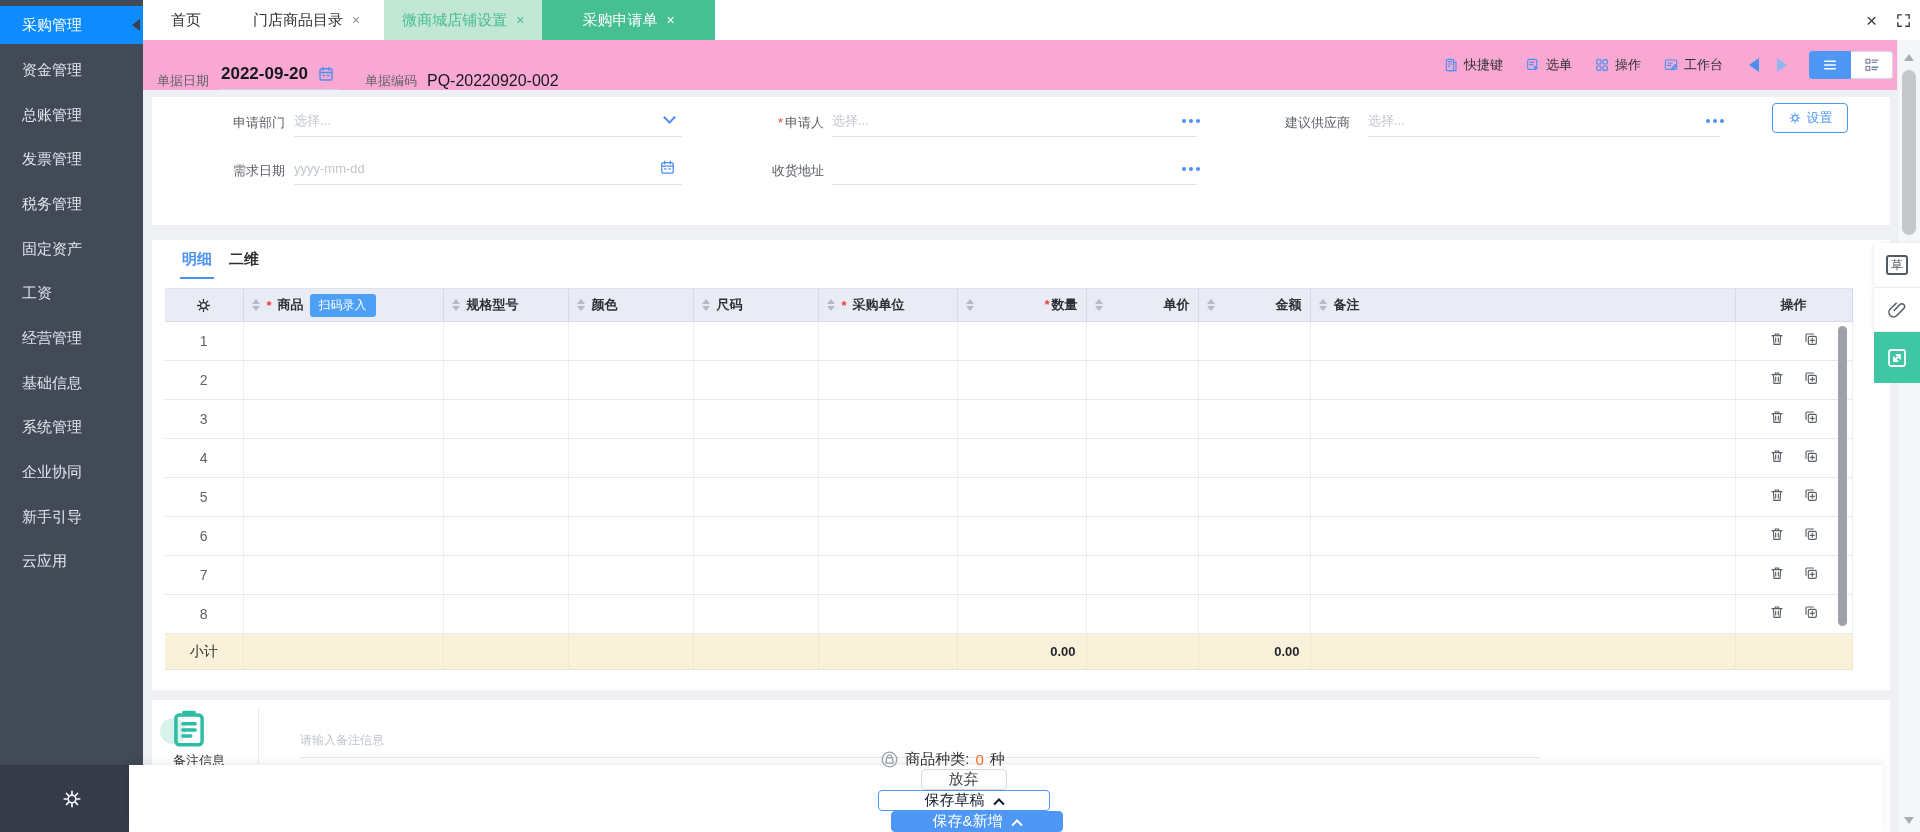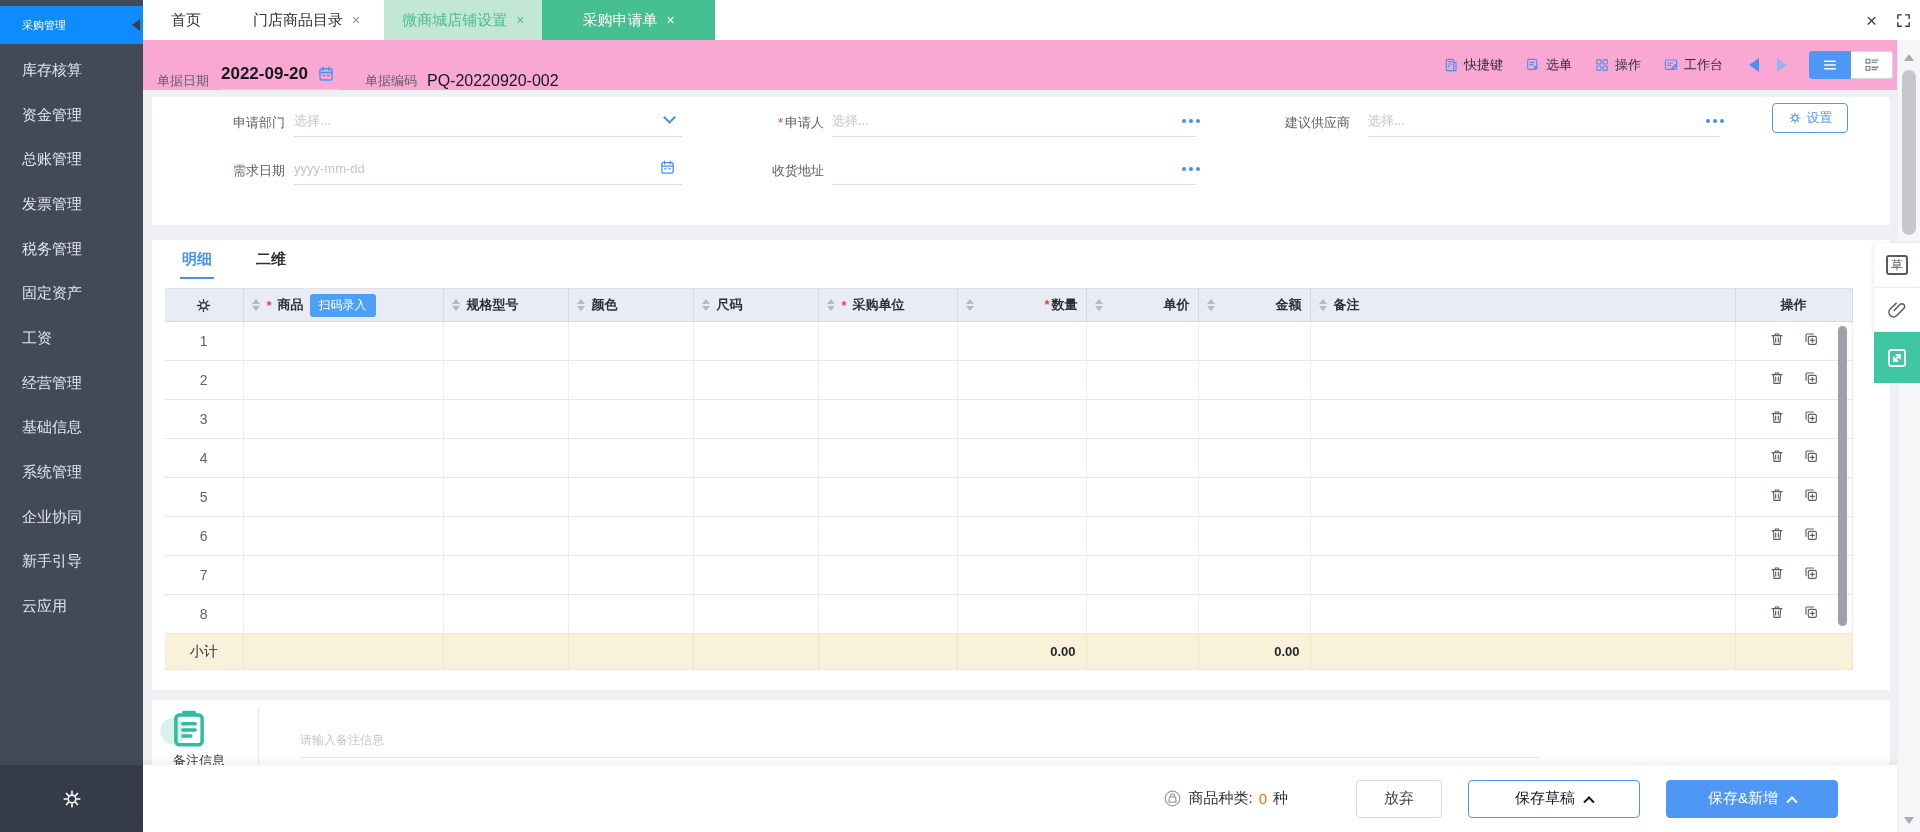--- a/index.html
+++ b/index.html
@@ -2,21 +2,21 @@
 <html><head>
 <meta charset="utf-8">
 <style>
   * { margin:0; padding:0; box-sizing:border-box; }
   html,body { width:1920px; height:832px; overflow:hidden; background:#eef0f4;
               font-family:"Liberation Sans", sans-serif; }
 
   
   .sidebar { position:absolute; left:0; top:0; width:143px; height:832px; background:#424957; z-index:15; }
   .side-item-active { position:absolute; left:0; top:6px; width:143px; height:38px; background:#0e8cff;
-    color:#fff; font-size:11px; line-height:38px; padding-left:22px; cursor:pointer; }
+    color:#fff; font-size:15px; line-height:38px; padding-left:22px; cursor:pointer; }
   .side-tri { position:absolute; right:3px; top:13px; width:0; height:0;
     border-top:6px solid transparent; border-bottom:6px solid transparent; border-right:8px solid #39404e; }
   .side-list { position:absolute; left:0; top:48px; width:143px; }
   .side-item { height:44.7px; display:flex; align-items:center; padding-left:22px;
     color:#e2e6ed; font-size:15px; cursor:pointer; }
   .side-footer { position:absolute; left:0; bottom:0; width:143px; height:67px; background:#353b49;
     display:flex; align-items:center; justify-content:center; color:#fff; }
 
   
   .topbar { position:absolute; left:143px; top:0; width:1777px; height:40px; background:#fff; z-index:5; }
@@ -71,21 +71,21 @@
   .dots { position:absolute; right:10px; top:14px; width:4px; height:4px; border-radius:50%;
     background:#4a90f0; box-shadow:7px 0 0 #4a90f0, 14px 0 0 #4a90f0; cursor:pointer; }
   .cal-ic { position:absolute; right:6px; top:6px; color:#4a90f0; cursor:pointer; }
   .settings-btn { position:absolute; left:1620px; top:6px; width:76px; height:30px; border:1px solid #4e97f4;
     border-radius:4px; background:#fff; color:#4e97f4; font-size:13px; display:flex; align-items:center;
     justify-content:center; gap:5px; cursor:pointer; }
 
   
   .dtab { position:absolute; top:10px; font-size:15px; font-weight:700; cursor:pointer; }
   .dtab-on { left:28px; color:#4a90f0; padding:0 2px 8px 2px; border-bottom:2px solid #4a90f0; }
-  .dtab-off { left:104px; color:#303133; }
+  .dtab-off { left:77px; color:#303133; }
 
   
   .grid-wrap { position:absolute; left:13px; top:48px; }
   table.grid { border-collapse:collapse; table-layout:fixed; width:1687px; }
   .grid th { background:#e9ecf4; height:33px; font-size:13px; font-weight:700; color:#2b2f36;
     border-right:1px solid #d5dae6; border-top:1px solid #dfe3ec; border-bottom:1px solid #d5dae6;
     padding:0 8px; text-align:left; }
   .grid td { height:39px; border-right:1px solid #eceef3; border-bottom:1px solid #e6e8ee; background:#fff; }
   .grid .hflex { display:flex; align-items:center; gap:4px; }
   .grid .num-h .h-label { margin-left:auto; }
@@ -111,23 +111,23 @@
   .remark-icon { position:absolute; left:16px; top:6px; color:#2dbda4; }
   .remark-glow { position:absolute; left:8px; top:18px; width:26px; height:26px; border-radius:50%; background:#d9f3ec; }
   .remark-lab { position:absolute; left:12px; top:52px; width:70px; font-size:13px; color:#303133; text-align:center; }
   .remark-div { position:absolute; left:106px; top:8px; width:1px; height:55px; background:#e8eaf0; }
   .remark-input { position:absolute; left:148px; top:22px; width:1240px; height:36px; border:none;
     border-bottom:1px solid #e5e7ec; outline:none; font-size:12px; color:#303133; background:transparent;
     font-family:"Liberation Sans",sans-serif; }
   .remark-input::placeholder { color:#c1c6ce; }
 
   
-  .bottombar { position:absolute; left:143px; top:765px; width:1754px; height:67px; background:#fff;
+  .bottombar { position:absolute; left:129px; top:765px; width:1754px; height:67px; background:#fff;
     box-shadow:0 -3px 8px rgba(0,0,0,0.07); z-index:20; display:flex; align-items:center;
-    justify-content:flex-end; padding-right:59px; }
+    justify-content:flex-end; padding-right:59px;flex-direction:column; }
   .species { display:flex; align-items:center; gap:6px; font-size:15px; color:#303133; margin-right:68px; }
   .species .cnt { color:#fa6a1e; }
   .species svg { color:#9aa0a8; }
   .btn { height:38px; border-radius:4px; font-size:15px; display:flex; align-items:center;
     justify-content:center; cursor:pointer; font-family:"Liberation Sans",sans-serif; }
   .btn-cancel { width:86px; background:#fff; border:1px solid #d9d9d9; color:#404246; margin-right:26px; }
   .btn-draft { width:172px; background:#fff; border:1px solid #4e97f4; color:#0f172a; margin-right:26px; gap:10px; }
   .btn-save { width:172px; background:#4e97f4; border:1px solid #4e97f4; color:#fff; gap:10px; }
   .caret-up { width:8px; height:8px; border-top:2px solid currentColor; border-left:2px solid currentColor;
     transform:rotate(45deg) translate(2px,2px); }
@@ -247,23 +247,20 @@
       </symbol>
   </defs>
 </svg>
 
 <div class="sidebar">
   <div class="side-item-active">
     <span>采购管理</span>
     <span class="side-tri"></span>
   </div>
   <div class="side-list">
-    <div class="side-item">
-        <span>库存核算</span>
-      </div>
     <div class="side-item">
         <span>资金管理</span>
       </div>
     <div class="side-item">
         <span>总账管理</span>
       </div>
     <div class="side-item">
         <span>发票管理</span>
       </div>
     <div class="side-item">

